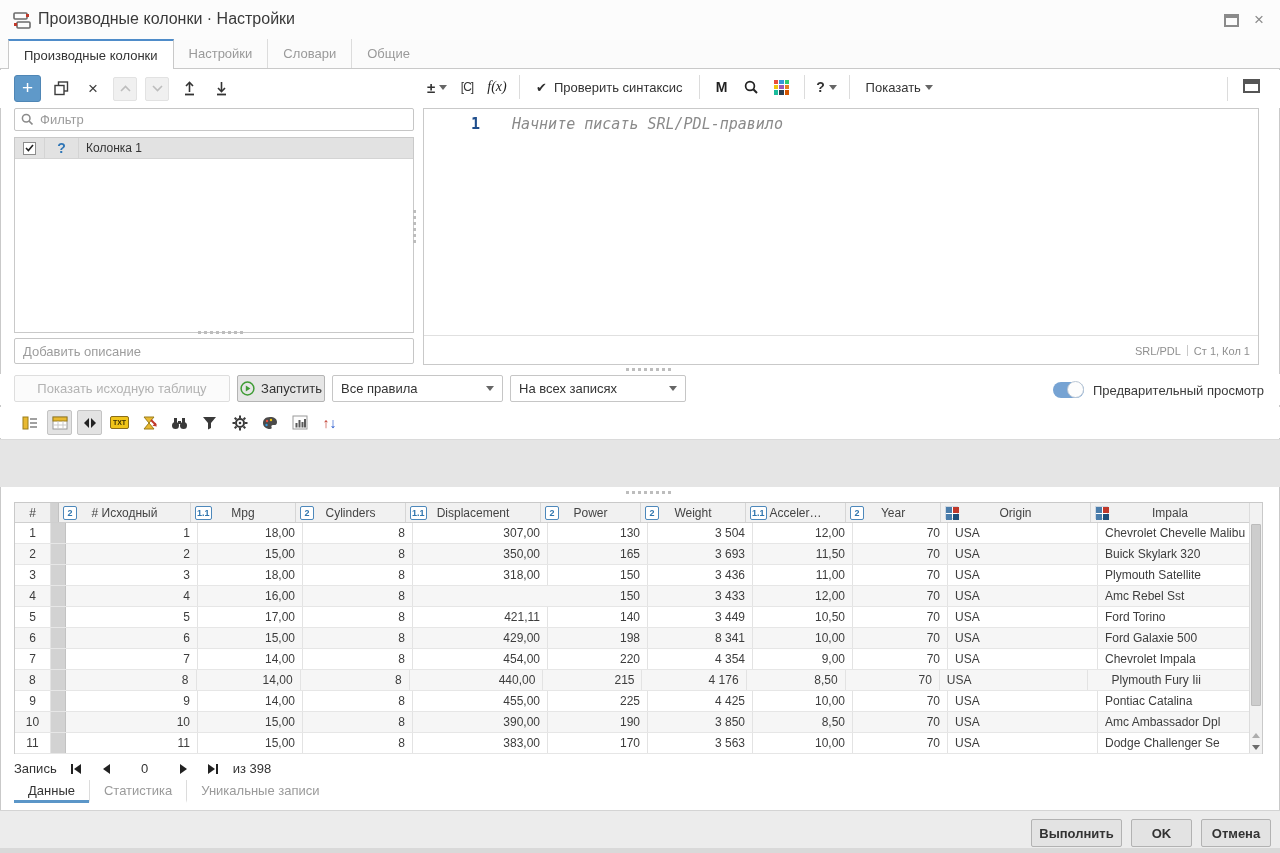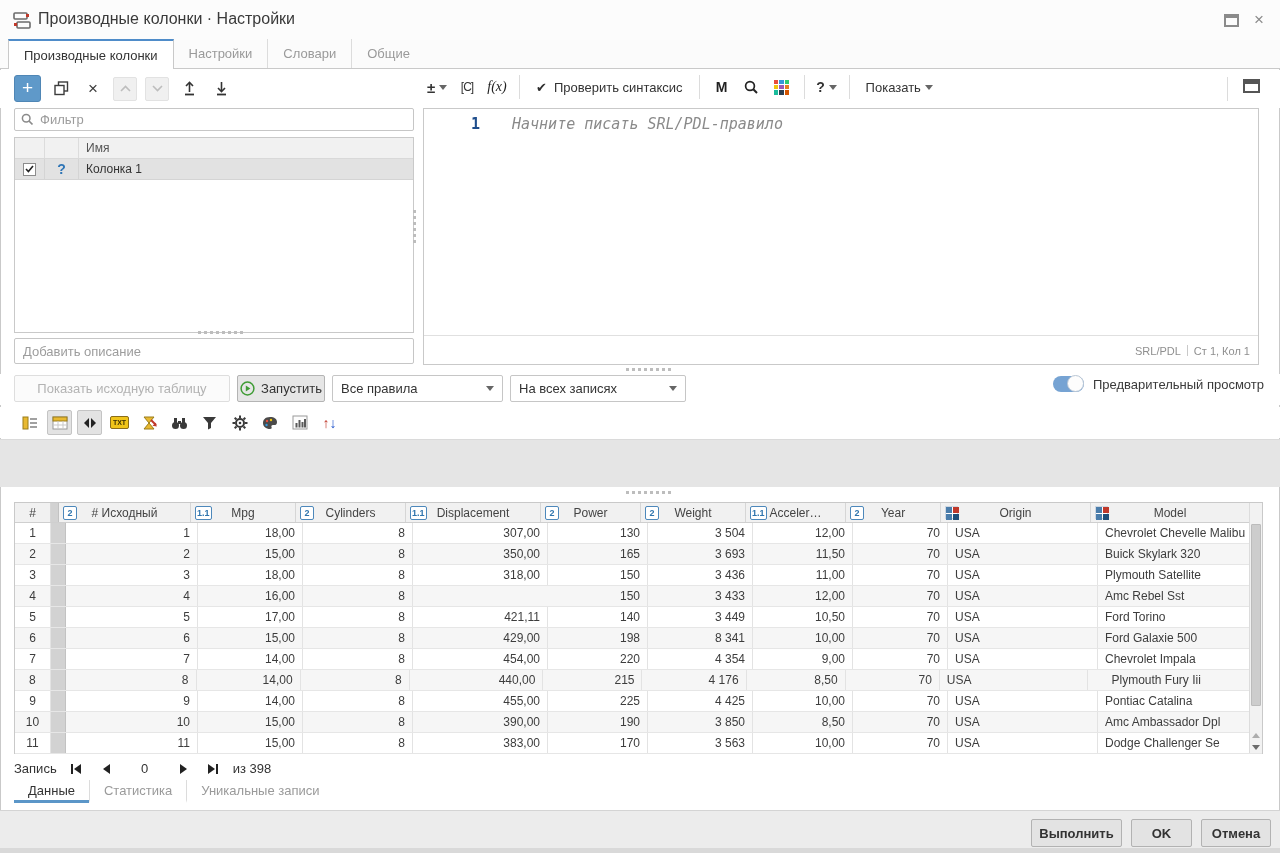--- a/index.html
+++ b/index.html
@@ -79,21 +79,21 @@
   .dots-v span { width:3px; height:3px; background:#bdbdbd; }
 
   
   .runbar { position:absolute; left:0; right:0; top:374px; height:31px; background:#fff; }
   .btn-ghost { position:absolute; left:14px; top:1px; width:216px; height:27px; border:1px solid #dedede; border-radius:2px; background:#fbfbfb; color:#b3b3b3; font-size:13px; display:flex; align-items:center; justify-content:center; }
   .btn-run { position:absolute; left:237px; top:1px; width:88px; height:27px; border:1px solid #b4b4b4; border-radius:2px; background:#e6e6e6; color:#333; font-size:13px; display:flex; align-items:center; justify-content:center; gap:6px; cursor:pointer; }
   .select { position:absolute; top:1px; height:27px; border:1px solid #c6c6c6; border-radius:2px; background:#fff; font-size:13px; color:#333; display:flex; align-items:center; padding:0 8px; cursor:pointer; }
   .select .lbl { flex:1; }
   .sel-rules { left:332px; width:171px; }
   .sel-records { left:510px; width:176px; }
-  .preview-wrap { position:absolute; right:16px; top:2px; display:flex; align-items:center; gap:9px; cursor:pointer; }
+  .preview-wrap { position:absolute; right:16px; top:8px; display:flex; align-items:center; gap:9px; cursor:pointer; }
   .toggle { width:31px; height:16px; border-radius:8px; background:#76a3d3; position:relative; }
   .toggle .knob { position:absolute; right:0px; top:-1px; width:17px; height:17px; border-radius:50%; background:#fdfdfd; border:1px solid #b9c6d4; }
   .preview-lbl { font-size:13px; color:#3a3a3a; }
 
   
   .gridbar { position:absolute; left:0; right:0; top:407px; height:31px; background:#fff; display:flex; align-items:center; gap:5px; padding-left:17px; }
   .gb-ic { width:25px; height:25px; display:flex; align-items:center; justify-content:center; cursor:pointer; border:1px solid transparent; border-radius:2px; }
   .gb-ic.pressed { background:#e3e3e3; border-color:#c4c4c4; }
   .txt-chip { background:#f0c419; border:1px solid #8a6d1a; color:#3c2f00; font-size:7px; font-weight:bold; padding:2px 2px; border-radius:2px; letter-spacing:0; }
   .sort-ic span { font-size:14px; font-weight:bold; }
@@ -264,25 +264,20 @@
 
   <div class="filter-box">
     <svg width="13" height="13" viewBox="0 0 13 13">
         <circle cx="5.2" cy="5.2" r="3.8" fill="none" stroke="#8b8b8b" stroke-width="1.5"></circle>
         <line x1="8" y1="8" x2="11.5" y2="11.5" stroke="#8b8b8b" stroke-width="1.7"></line>
       </svg>
     <input placeholder="Фильтр" style="">
   </div>
 
   <div class="col-list">
-    <div class="cl-header">
-      <div class="c1"></div>
-      <div class="c2"></div>
-      <div class="c3">Имя</div>
-    </div>
     <div class="cl-row">
       <div class="c1">
         <div class="chk">
           <svg width="9" height="8" viewBox="0 0 9 8">
               <polyline points="1,4 3.4,6.5 8,1" fill="none" stroke="#222" stroke-width="1.6"></polyline>
             </svg>
         </div>
       </div>
       <div class="c2">
           <span class="qmark">?</span>
@@ -509,21 +504,21 @@
           </span>
           <span>Origin</span>
         </div>
         <div class="gh-cell" style="width: 159px;">
           <span class="str-badge type-badge">
             <i></i>
             <i></i>
             <i></i>
             <i></i>
           </span>
-          <span>Model</span>
+          <span>Impala</span>
         </div>
       </div>
     <div id="grid-body">
         <div class="g-row">
           <div class="g-cell center" style="width: 36px;">1</div>
           <div class="g-cell strip" style="width: 8px;"></div>
           <div class="g-cell right" style="width: 132px;">1</div>
           <div class="g-cell right" style="width: 105px;">18,00</div>
           <div class="g-cell right" style="width: 110px;">8</div>
           <div class="g-cell right" style="width: 135px;">307,00</div>

